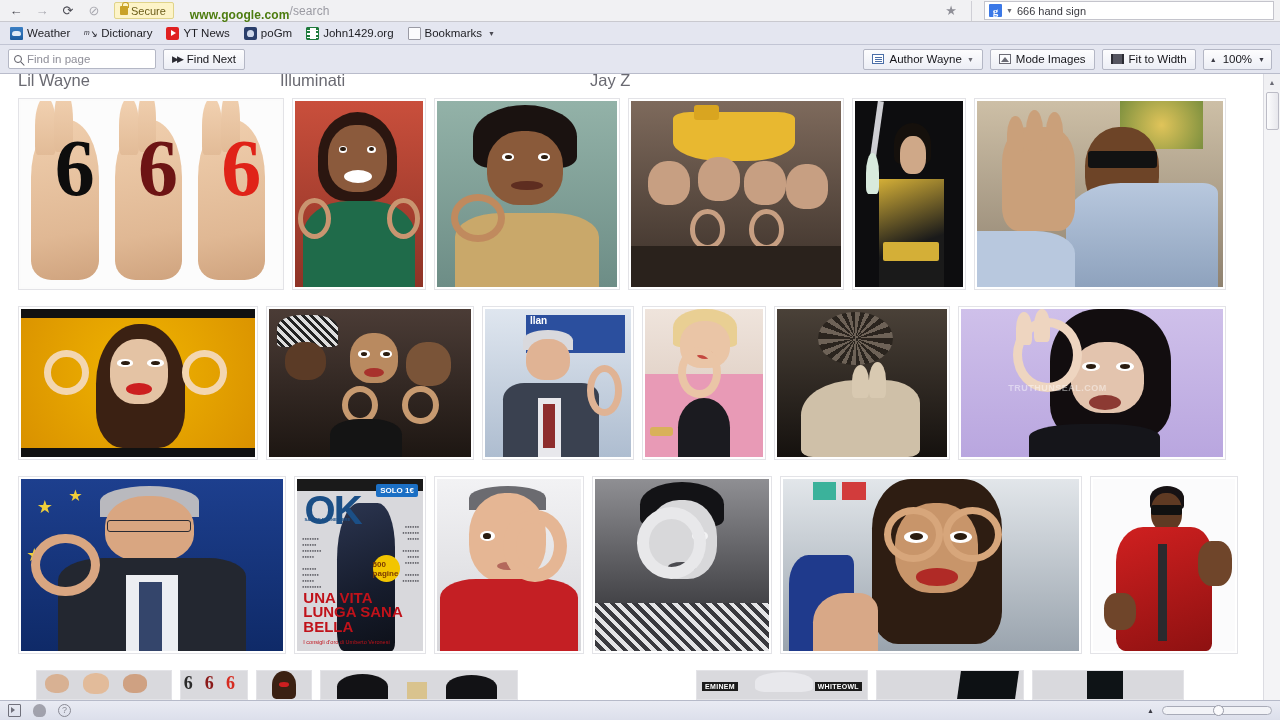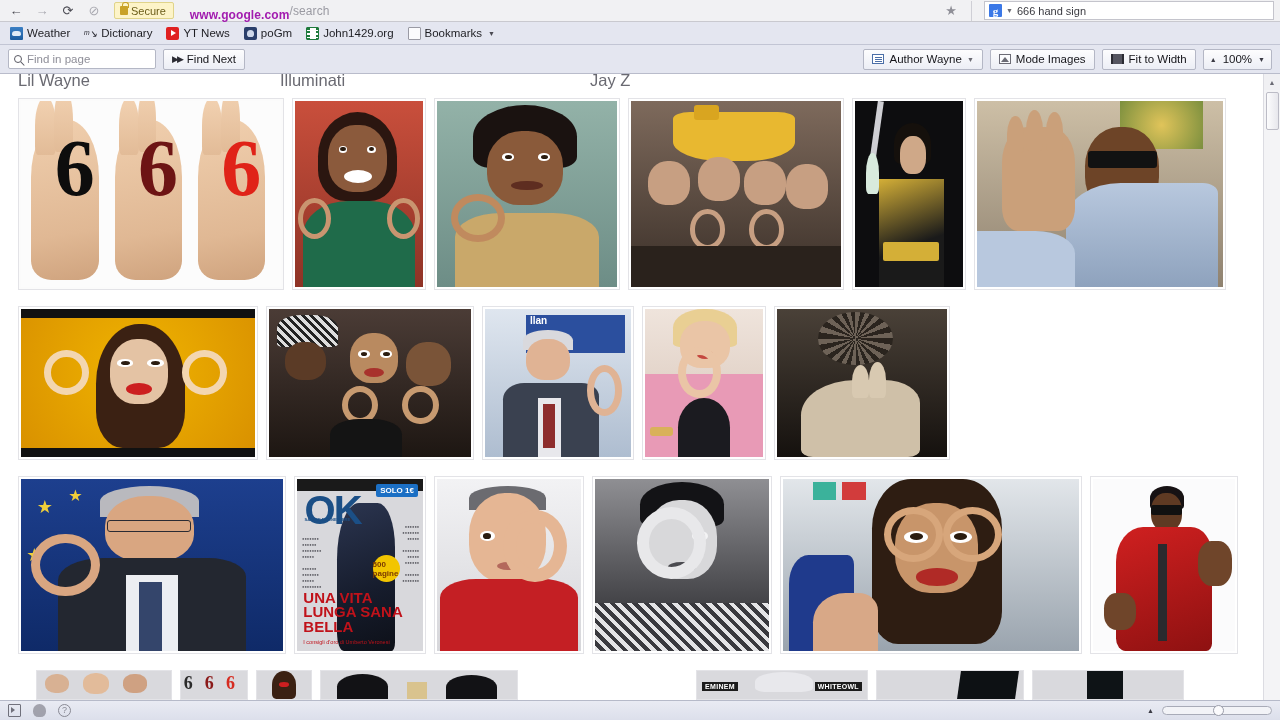--- a/index.html
+++ b/index.html
@@ -61,21 +61,21 @@
   .urlbar {
     flex: 1;
     height: 18px;
     display: flex;
     align-items: center;
     font-size: 12px;
     color: #9a9aa2;
     padding-left: 10px;
     letter-spacing: .1px;
   }
-  .urlbar b { color: #a21caf; font-weight: bold; margin-top: 8px; }
+  .urlbar b { color: #4d7c0f; font-weight: bold; margin-top: 8px; }
   .star-ico {
     color: #8f8f97;
     font-size: 13px;
     margin-right: 8px;
   }
   .chrome-sep {
     width: 1px; height: 20px; background: #cfcfd6;
   }
   .searchbox {
     width: 290px; height: 19px;
@@ -742,20 +742,34 @@
 
         <div class="tile" style="width:176px;height:154px">
           <div class="pic" style="background:linear-gradient(#4a4138,#15110e)">
             <div style="position:absolute;top:2%;left:24%;width:44%;height:36%;background:repeating-conic-gradient(#6d6257 0 10deg,#2a241e 10deg 20deg);border-radius:50%"></div>
             <div style="position:absolute;bottom:0;left:14%;width:70%;height:52%;background:#cfc0a8;border-radius:46% 30% 10% 10%"></div>
             <div class="finger" style="left:44%;top:38%;width:10%;height:22%;background:#d8c9b1"></div>
             <div class="finger" style="left:54%;top:36%;width:10%;height:24%;background:#d8c9b1"></div>
           </div>
         </div>
 
+        <div class="tile" style="width:268px;height:154px">
+          <div class="pic" style="background:linear-gradient(#cfc0ea,#b9a6df)">
+            <div class="hair" style="left:34%;top:0;width:46%;height:88%;background:#120d0f;border-radius:40% 40% 26% 26%"></div>
+            <div class="face" style="left:42%;top:22%;width:28%;height:48%;background:#e3c4ae"></div>
+            <div class="eye" style="left:46%;top:36%;width:7%;height:6%"></div>
+            <div class="eye" style="left:59%;top:36%;width:7%;height:6%"></div>
+            <div class="mouth" style="left:49%;top:58%;width:12%;height:10%;background:#8c3a33"></div>
+            <div class="okhand" style="left:20%;top:6%;width:26%;height:50%;border:9px solid #eed5c0;border-radius:50%"></div>
+            <div class="finger" style="left:21%;top:2%;width:6%;height:22%;background:#eed5c0"></div>
+            <div class="finger" style="left:28%;top:0;width:6%;height:22%;background:#eed5c0"></div>
+            <div style="position:absolute;bottom:0;left:26%;width:50%;height:22%;background:#15151a;border-radius:40% 40% 0 0"></div>
+            <span class="wm" style="left:18%;top:50%">TRUTHUNSEAL.COM</span>
+          </div>
+        </div>
       </div>
 
       <div class="img-row">
 
         <div class="tile" style="width:268px;height:178px">
           <div class="pic" style="background:linear-gradient(#1d3f8e,#0f2a68)">
             <div style="position:absolute;left:6%;top:10%;color:#f0cf3a;font-size:18px">★</div>
             <div style="position:absolute;left:2%;top:38%;color:#f0cf3a;font-size:18px">★</div>
             <div style="position:absolute;left:18%;top:4%;color:#f0cf3a;font-size:16px">★</div>
             <div class="hair" style="left:30%;top:4%;width:38%;height:18%;background:#b9b9be;border-radius:50% 50% 0 0"></div>

